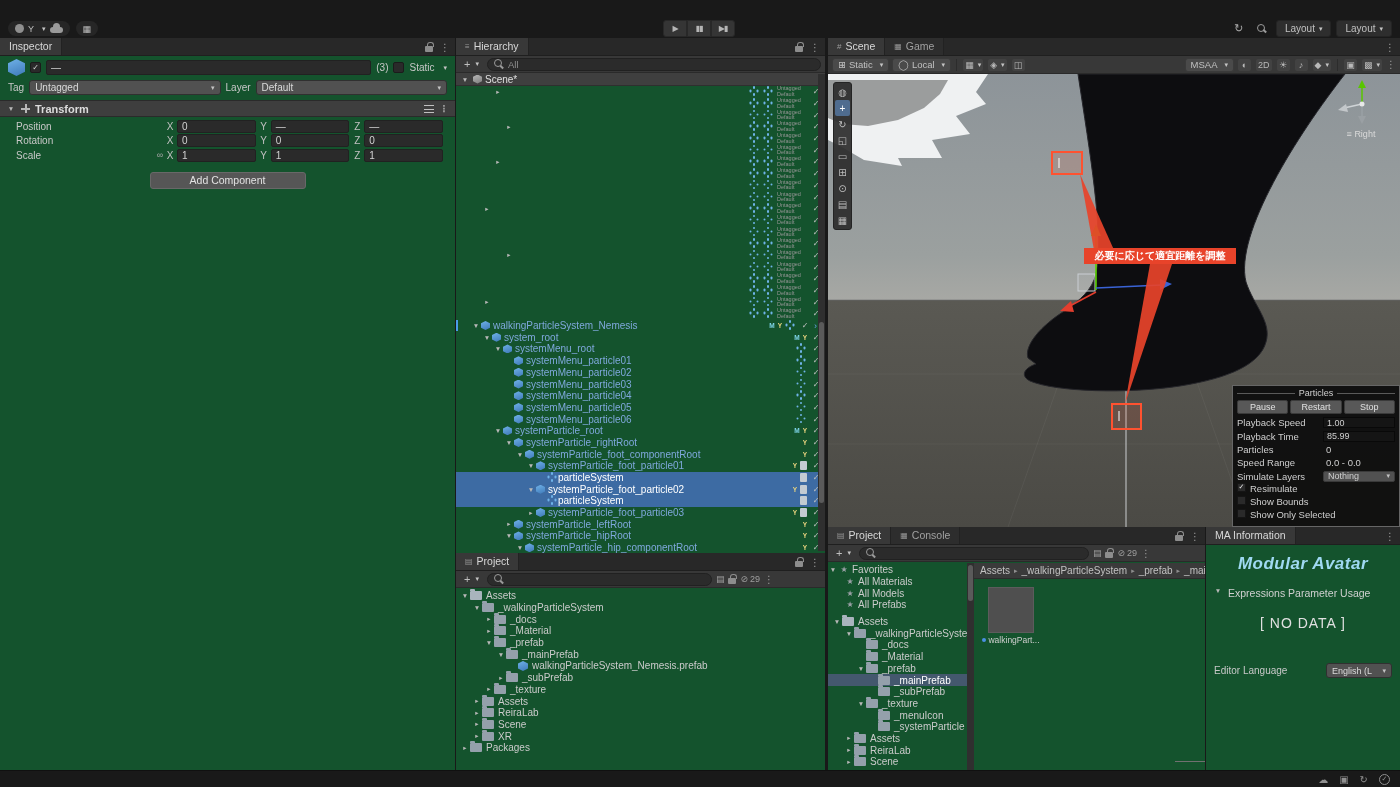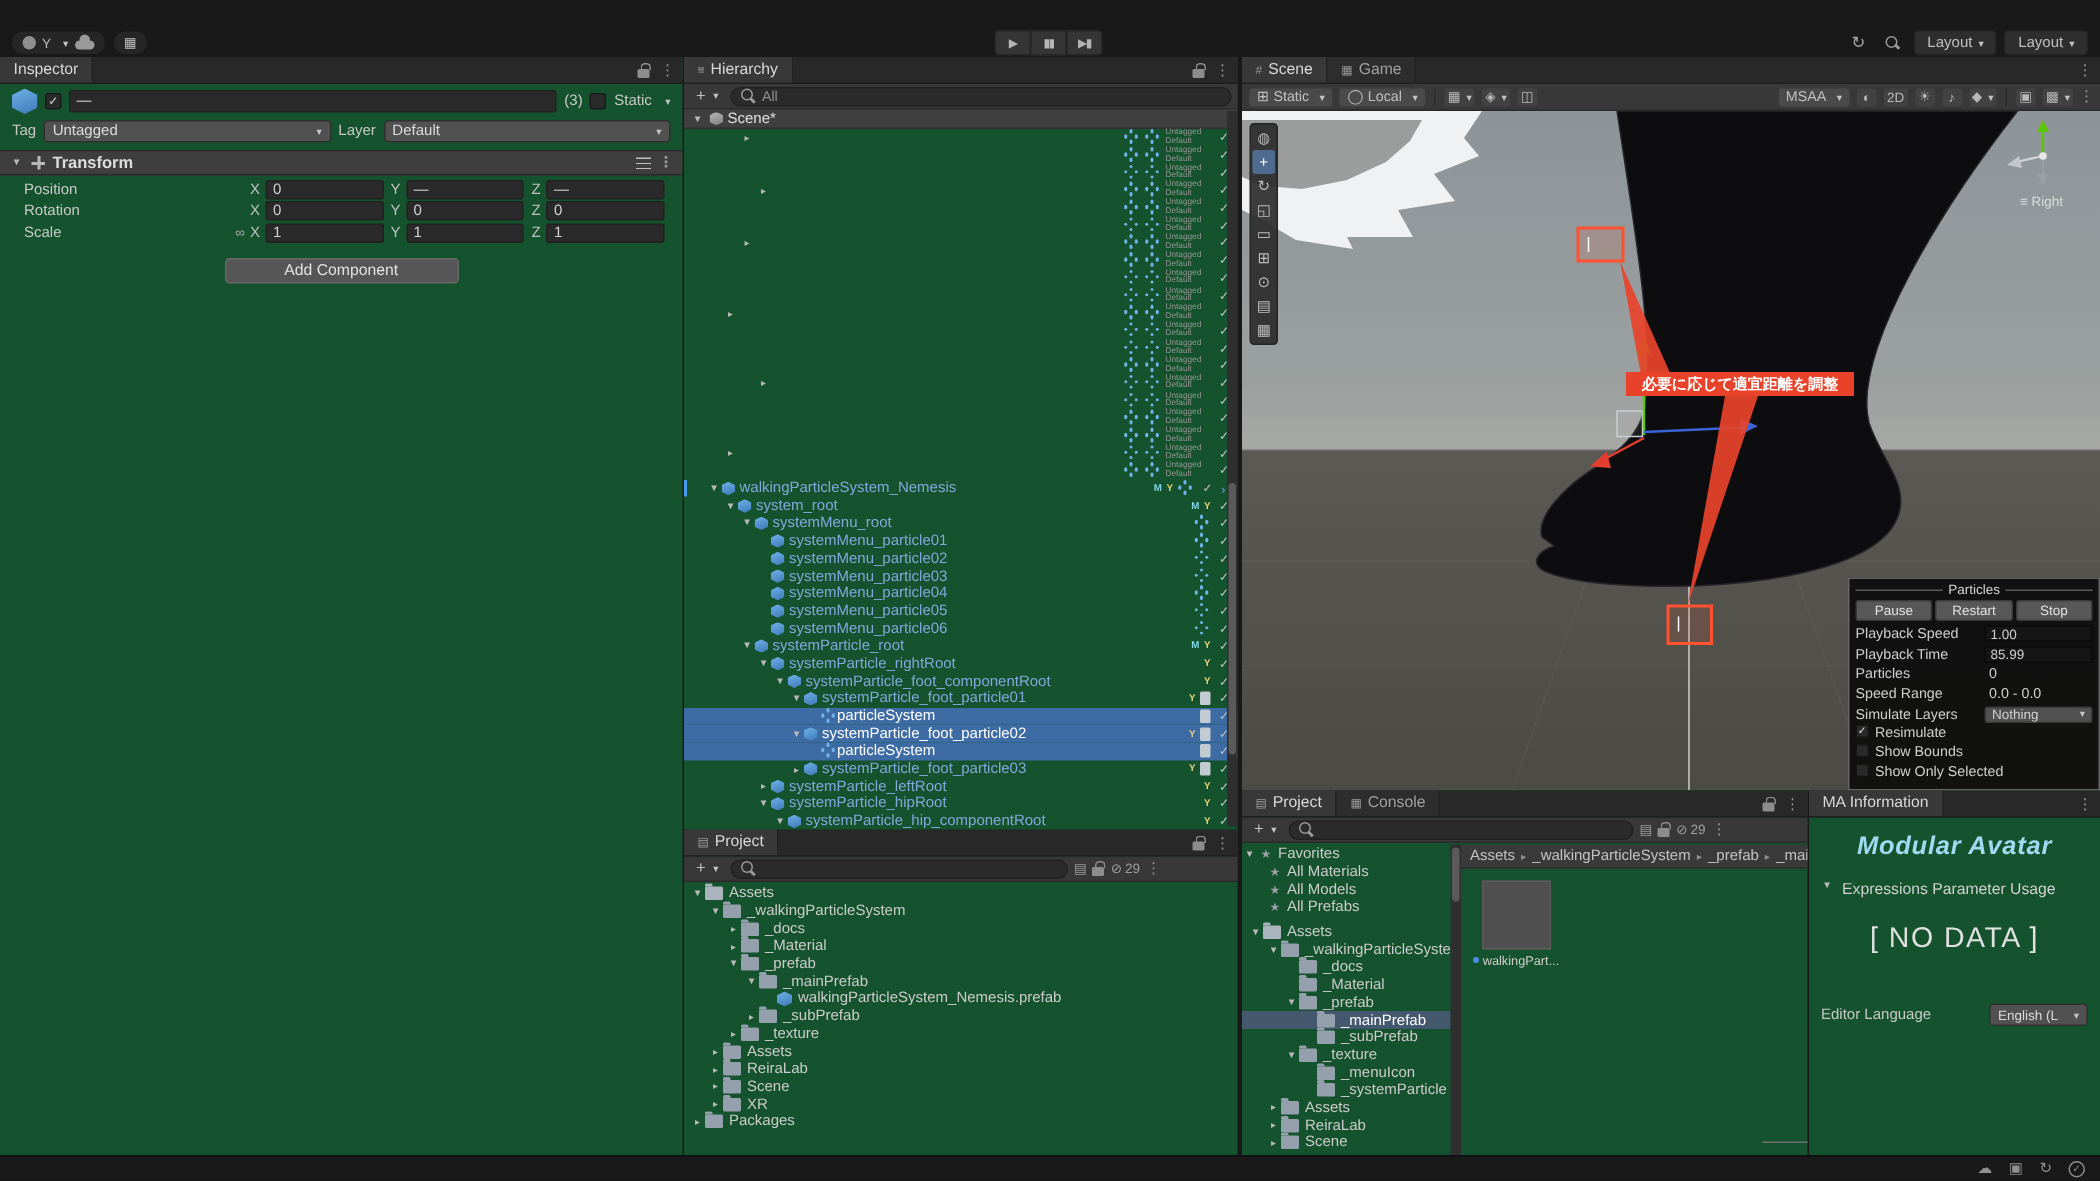--- a/index.html
+++ b/index.html
@@ -134,21 +134,21 @@
 .thumb-card{position:absolute;left:10px;top:24px;width:54px;text-align:right}
 .thumb-img{width:46px;height:46px;background:#4f4f4f;border:1px solid #5c5c5c;margin:0 auto}
 .thumb-label{font-size:8.5px;color:#cfcfcf;margin-top:2px;display:flex;align-items:center;justify-content:center;gap:2px}
 .bdot{width:4px;height:4px;border-radius:50%;background:#4a90e2;flex:none}
 .zoom-slider{position:absolute;right:14px;bottom:5px;width:58px;height:8px}
 .zoom-slider .track{position:absolute;left:0;right:0;top:3.5px;height:1.5px;background:#707070}
 
 #ma{left:1206px;top:527px;width:194px;height:243px}
 .ma-logo{font-size:17px;font-weight:bold;font-style:italic;color:#9fd9f2;text-align:center;padding-top:9px;letter-spacing:.5px;height:38px}
 .ma-section{display:flex;align-items:flex-start;gap:5px;padding:4px 7px;font-size:10.5px;color:#d0d0d0}
-.ma-nodata{text-align:center;font-size:19px;color:#e0e0e0;letter-spacing:1px;margin-top:12px}
+.ma-nodata{text-align:center;font-size:14px;color:#e0e0e0;letter-spacing:1px;margin-top:12px}
 .ma-lang{display:flex;align-items:center;justify-content:space-between;padding:0 8px;margin-top:32px;font-size:10px}
 .ma-lang .dropdown{width:66px;height:15px;font-size:9px}
 
 .statusbar{position:absolute;left:0;top:770px;width:1400px;height:17px;background:#191919;border-top:1px solid #101010;display:flex;align-items:center;justify-content:flex-end;gap:11px;padding-right:10px}
 .sb-ic{color:#8f8f8f;font-size:10px}
 .sb-check{width:11px;height:11px;border:1px solid #8f8f8f;border-radius:50%;display:flex;align-items:center;justify-content:center;font-size:7px;color:#8f8f8f}
 </style>
 </head>
 <body>
 

